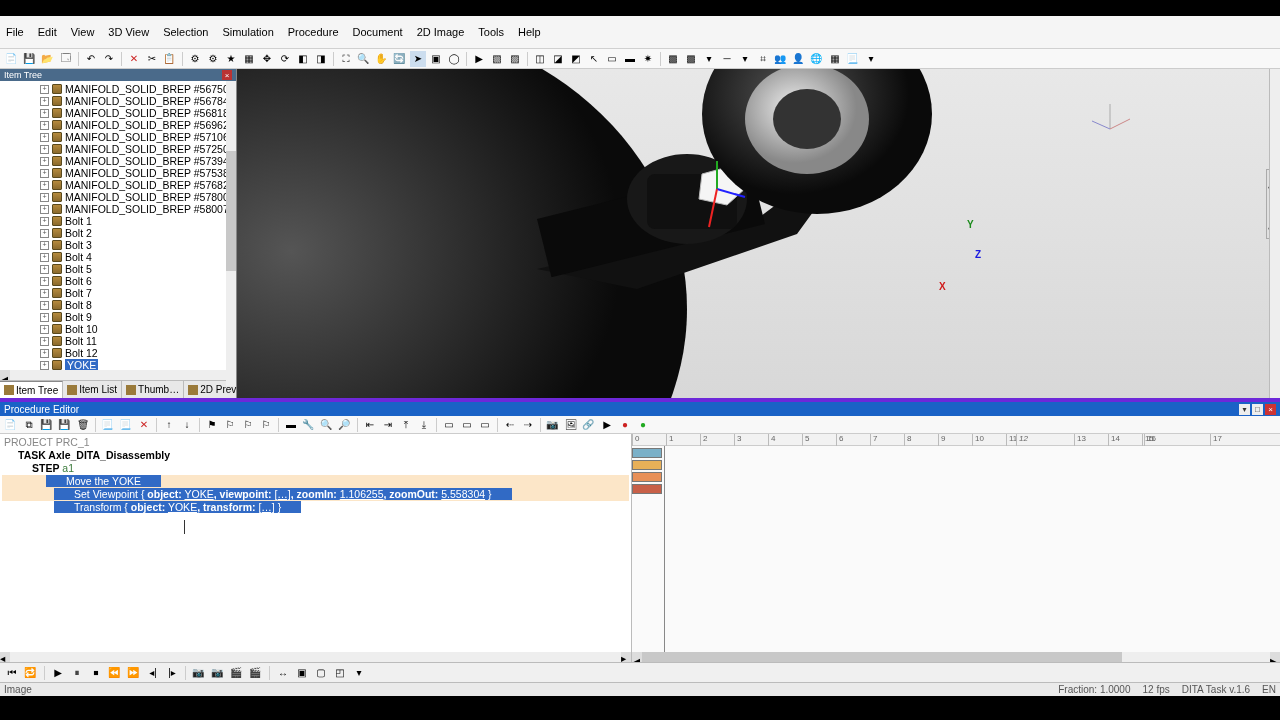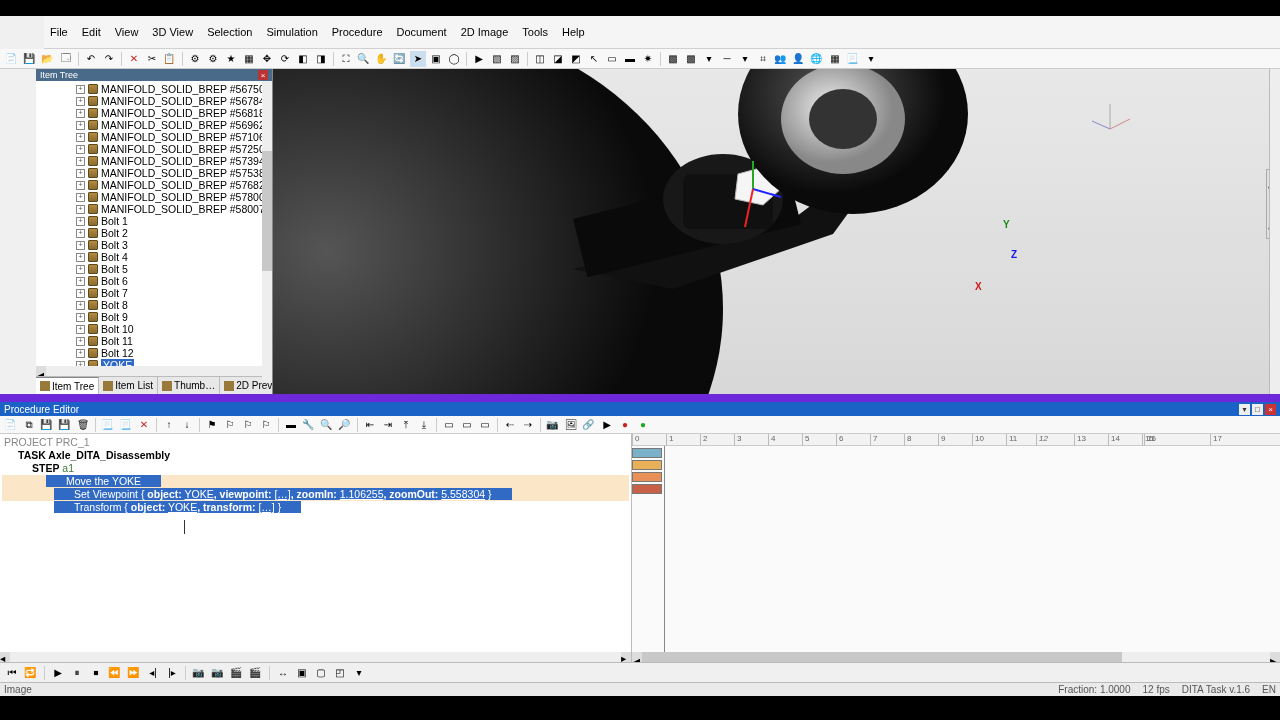--- a/index.html
+++ b/index.html
@@ -1,42 +1,42 @@
 <!DOCTYPE html>
 <html><head>
 <meta charset="utf-8">
 <style>
 * { box-sizing: border-box; margin: 0; padding: 0; font-family: "Segoe UI", Tahoma, sans-serif; }
 html, body { width: 1280px; height: 720px; overflow: hidden; background: #000; }
 .app { position: absolute; top: 16px; left: 0; width: 1280px; height: 680px; background: #f0f0f0; display: flex; flex-direction: column; }
-.menubar { height: 26px; background: #f5f5f5; border-bottom: 1px solid #d0d0d0; display: flex; align-items: center; padding: 16px 6px; font-size: 11px; gap: 14px; margin-left: 44px; }
+.menubar { height: 26px; background: #f5f5f5; border-bottom: 1px solid #d0d0d0; display: flex; align-items: center; padding: 16px 6px; font-size: 11px; gap: 14px; }
 .menubar span { cursor: default; }
 .toolbar { height: 20px; background: #f8f8f8; border-bottom: 1px solid #ccc; display: flex; align-items: center; padding: 0 4px; gap: 2px; }
 .tb-icon { width: 16px; height: 16px; display: inline-flex; align-items: center; justify-content: center; font-size: 10px; border: 0; background: transparent; cursor: pointer; }
 .tb-sep { width: 1px; height: 14px; background: #ccc; margin: 0 2px; }
-.main { flex: 1; display: flex; min-height: 0; margin-left: 36px; }
+.main { flex: 1; display: flex; min-height: 0; }
 .tree-panel { width: 237px; display: flex; flex-direction: column; border-right: 1px solid #888; background: #fff; }
 .tree-title { height: 12px; background: #4a6a8a; color: #fff; font-size: 9px; padding: 0 4px; display: flex; align-items: center; justify-content: space-between; }
 .tree-title .closebtn { width: 10px; height: 10px; background: #b33; color:#fff; display:inline-flex; align-items:center; justify-content:center; font-size:8px;}
 .tree-body { flex: 1; overflow: auto; font-size: 10.5px; line-height: 12px; padding: 2px 0 2px 40px; position: relative; }
 .tree-item { display: flex; align-items: center; height: 12px; white-space: nowrap; gap: 3px; }
 .tree-item .exp { width: 9px; height: 9px; border: 1px solid #888; font-size: 7px; display: inline-flex; align-items: center; justify-content: center; color: #555; background:#fff;}
 .tree-item .ico { width: 10px; height: 10px; background: linear-gradient(#b58a3e,#8a6a2e); border:1px solid #5a4a1e; border-radius:1px;}
 .tree-item .sel { background: #316ac5; color: #fff; padding: 0 2px; }
 .tree-scroll-v { position: absolute; right: 0; top: 12px; bottom: 12px; width: 10px; background: #eee; }
 .tree-scroll-thumb { position: absolute; left: 0; width: 10px; background: #c8c8c8; }
 .tree-scroll-h { height: 10px; background: #eee; display:flex; }
 .tree-tabs { height: 18px; background: #e8e8e8; border-top: 1px solid #bbb; display: flex; font-size: 10px; }
 .tree-tab { padding: 2px 4px; border-right: 1px solid #bbb; display:flex; align-items:center; gap:2px; white-space:nowrap; }
 .tree-tab.active { background: #fff; border-top: 1px solid #888; }
 .tree-tab .tabico { width:10px; height:10px; background:#9a7a3a; }
 .viewport { flex: 1; position: relative; background: linear-gradient(#e8e8e8,#d8d8d8); overflow: hidden; }
 .triad { position: absolute; }
 .triad .axis { position: absolute; font-size: 10px; font-weight: bold; }
-.procedure-wrap { display: flex; flex-direction: column; border-top: 8px solid #6d28d9; }
+.procedure-wrap { display: flex; flex-direction: column; border-top: 4px solid #6d28d9; }
 .proc-title { height: 14px; background: #1a62c6; color: #fff; font-size: 10px; display: flex; align-items: center; padding: 0 4px; justify-content: space-between; }
 .proc-title .btns { display:flex; gap:2px; }
 .proc-title .btns span { width:11px;height:11px;background:#eee;color:#333;font-size:8px;display:inline-flex;align-items:center;justify-content:center;}
 .proc-toolbar { height: 18px; background: #f8f8f8; border-bottom: 1px solid #ccc; display: flex; align-items: center; padding: 0 3px; gap: 2px; }
 .proc-body { height: 228px; display: flex; background: #fff; }
 .proc-tree { width: 632px; border-right: 1px solid #bbb; font-size: 10.5px; line-height: 13px; padding: 2px; position:relative; overflow:hidden;}
 .proc-tree .row { white-space: nowrap; }
 .proc-tree .lvl0 { padding-left: 2px; color:#888;}
 .proc-tree .lvl1 { padding-left: 16px; }
 .proc-tree .lvl2 { padding-left: 30px; }
@@ -433,21 +433,21 @@
             <span class="tick" style="left: 68px;">2</span>
             <span class="tick" style="left: 102px;">3</span>
             <span class="tick" style="left: 136px;">4</span>
             <span class="tick" style="left: 170px;">5</span>
             <span class="tick" style="left: 204px;">6</span>
             <span class="tick" style="left: 238px;">7</span>
             <span class="tick" style="left: 272px;">8</span>
             <span class="tick" style="left: 306px;">9</span>
             <span class="tick" style="left: 340px;">10</span>
             <span class="tick" style="left: 374px;">11</span>
-            <span class="tick" style="left: 404px; font-style: italic;">12</span>
+            <span class="tick" style="left: 384px; font-style: italic;">12</span>
             <span class="tick" style="left: 442px;">13</span>
             <span class="tick" style="left: 476px;">14</span>
             <span class="tick" style="left: 510px;">15</span>
             <span class="tick" style="left: 512px;">16</span>
             <span class="tick" style="left: 578px;">17</span>
           </div>
         <div class="lanes">
           <div class="block" style="left:0;top:2px;width:30px;background:#7ab0c8;"></div>
           <div class="block" style="left:0;top:14px;width:30px;background:#e8b058;"></div>
           <div class="block" style="left:0;top:26px;width:30px;background:#e89058;"></div>

